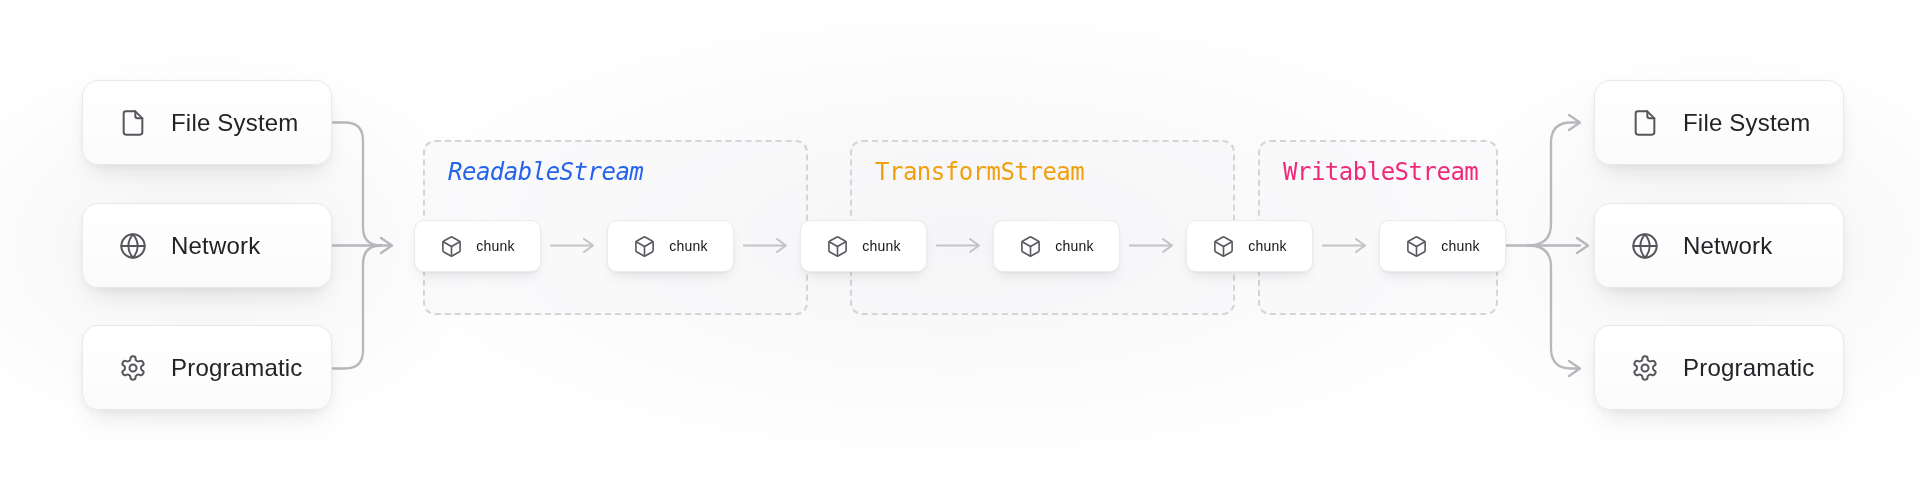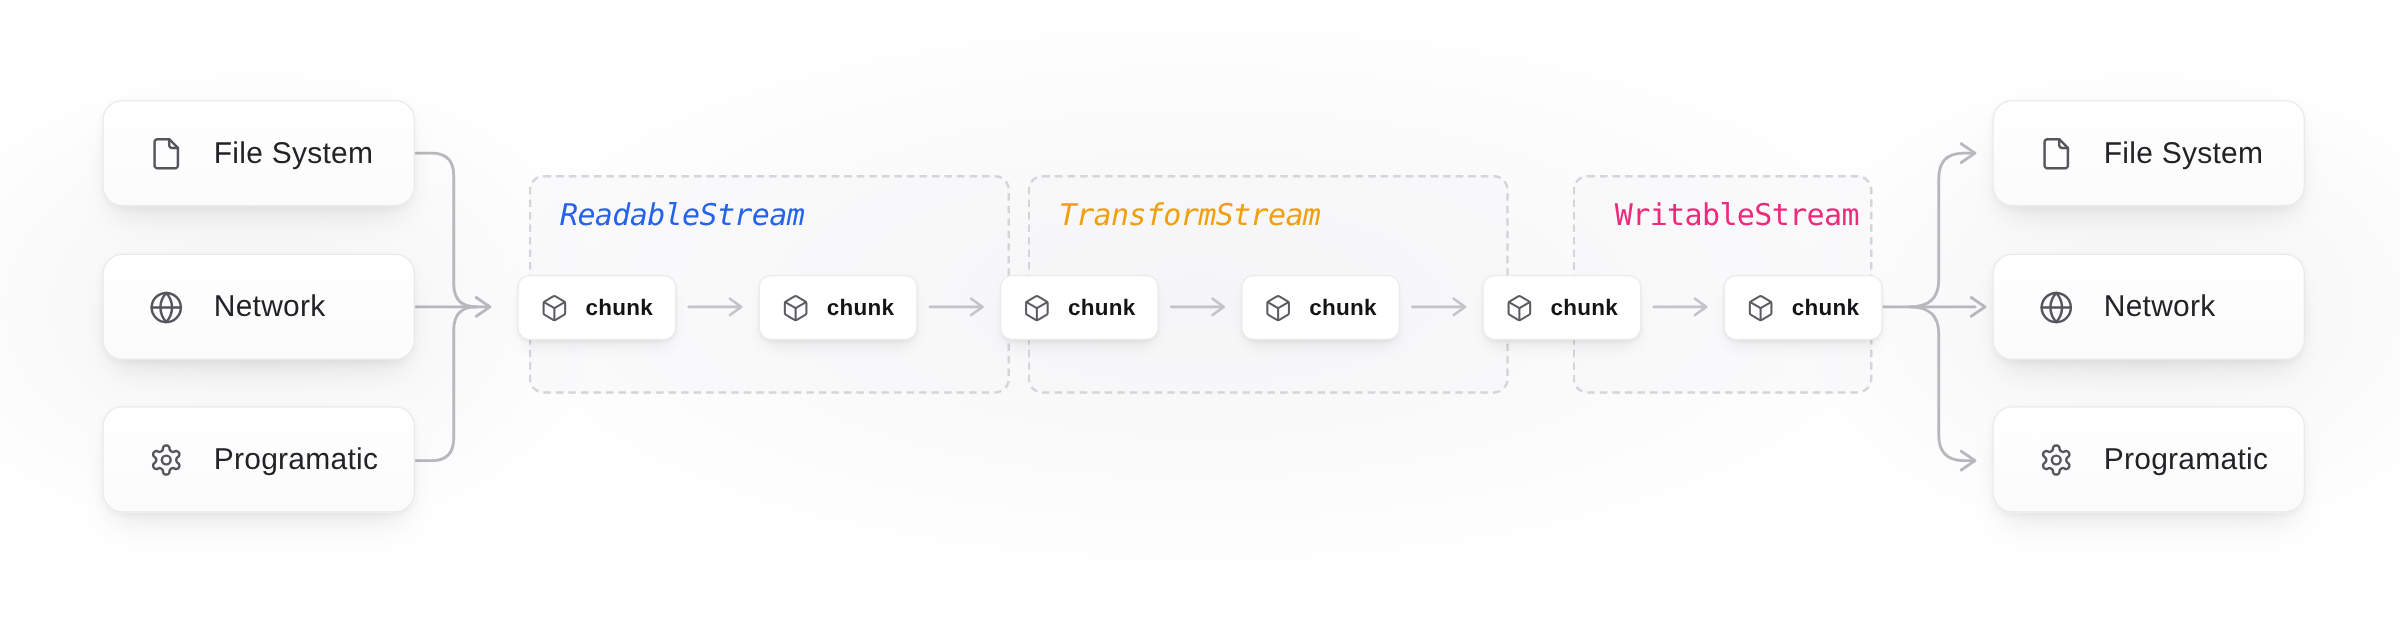--- a/index.html
+++ b/index.html
@@ -32,21 +32,21 @@
   .io-icon svg{display:block;width:100%;height:100%;}
   .io-label{font-size:24px;color:#232327;letter-spacing:.2px;white-space:nowrap;}
   .chunk-box{
     position:absolute;top:220px;width:127px;height:52px;z-index:4;box-sizing:border-box;
     display:flex;align-items:center;justify-content:center;gap:13px;
     background:#ffffff;border:1.5px solid #ebebee;border-radius:10px;
     box-shadow:0 8px 14px -5px rgba(0,0,0,.10),0 1px 3px rgba(0,0,0,.04);
   }
   .chunk-icon{width:23px;height:23px;color:#5a5a60;flex:none;}
   .chunk-icon svg{display:block;width:100%;height:100%;}
-  .chunk-label{font-size:18px;font-weight:700;color:#141417;letter-spacing:.2px;}
+  .chunk-label{font-size:14px;font-weight:400;color:#141417;letter-spacing:.2px;}
 </style>
 </head>
 <body>
 
 <div class="canvas">
 
   <svg class="connector-layer" viewBox="0 0 1920 494">
 
     <g fill="none" stroke-width="2.3" stroke-linecap="round" stroke-linejoin="round" stroke="#b7b7bc">
       <path d="M333 122.5 H345 Q363 122.5 363 140.5 V227 Q363 245.5 381 245.5"></path>
@@ -69,25 +69,25 @@
       <path d="M1528 245.5 Q1551 245.5 1551 224 V143 Q1551 122.5 1571 122.5 H1578"></path>
       <path d="M1569 115 L1580 122.5 L1569 130"></path>
       <path d="M1528 245.5 Q1551 245.5 1551 267 V348 Q1551 368.5 1571 368.5 H1578"></path>
       <path d="M1569 361 L1580 368.5 L1569 376"></path>
     </g>
   </svg>
 
   <div class="stream-box" style="left:423px;width:385px;">
     <div class="stream-title" style="color: rgb(37, 99, 235); font-style: italic;">ReadableStream</div>
   </div>
-  <div class="stream-box" style="left:822px;width:385px;font-style:italic;">
+  <div class="stream-box" style="left:850px;width:385px;">
     <div class="stream-title" style="color: rgb(240, 160, 14);">TransformStream</div>
   </div>
   <div class="stream-box" style="left:1258px;width:240px;">
-    <div class="stream-title" style="color: rgb(239, 42, 123); text-align: center;">WritableStream</div>
+    <div class="stream-title" style="color: rgb(239, 42, 123);">WritableStream</div>
   </div>
 
   <div class="io-box" style="left:82px;top:80px;">
     <span class="io-icon">
       <svg viewBox="0 0 24 24" fill="none" stroke="currentColor" stroke-width="1.7" stroke-linecap="round" stroke-linejoin="round">
         <path d="M14 2H6a2 2 0 0 0-2 2v16a2 2 0 0 0 2 2h12a2 2 0 0 0 2-2V8z"></path>
           <path d="M14 2v4a2 2 0 0 0 2 2h4"></path>
       </svg>
     </span>
     <span class="io-label">File System</span>

